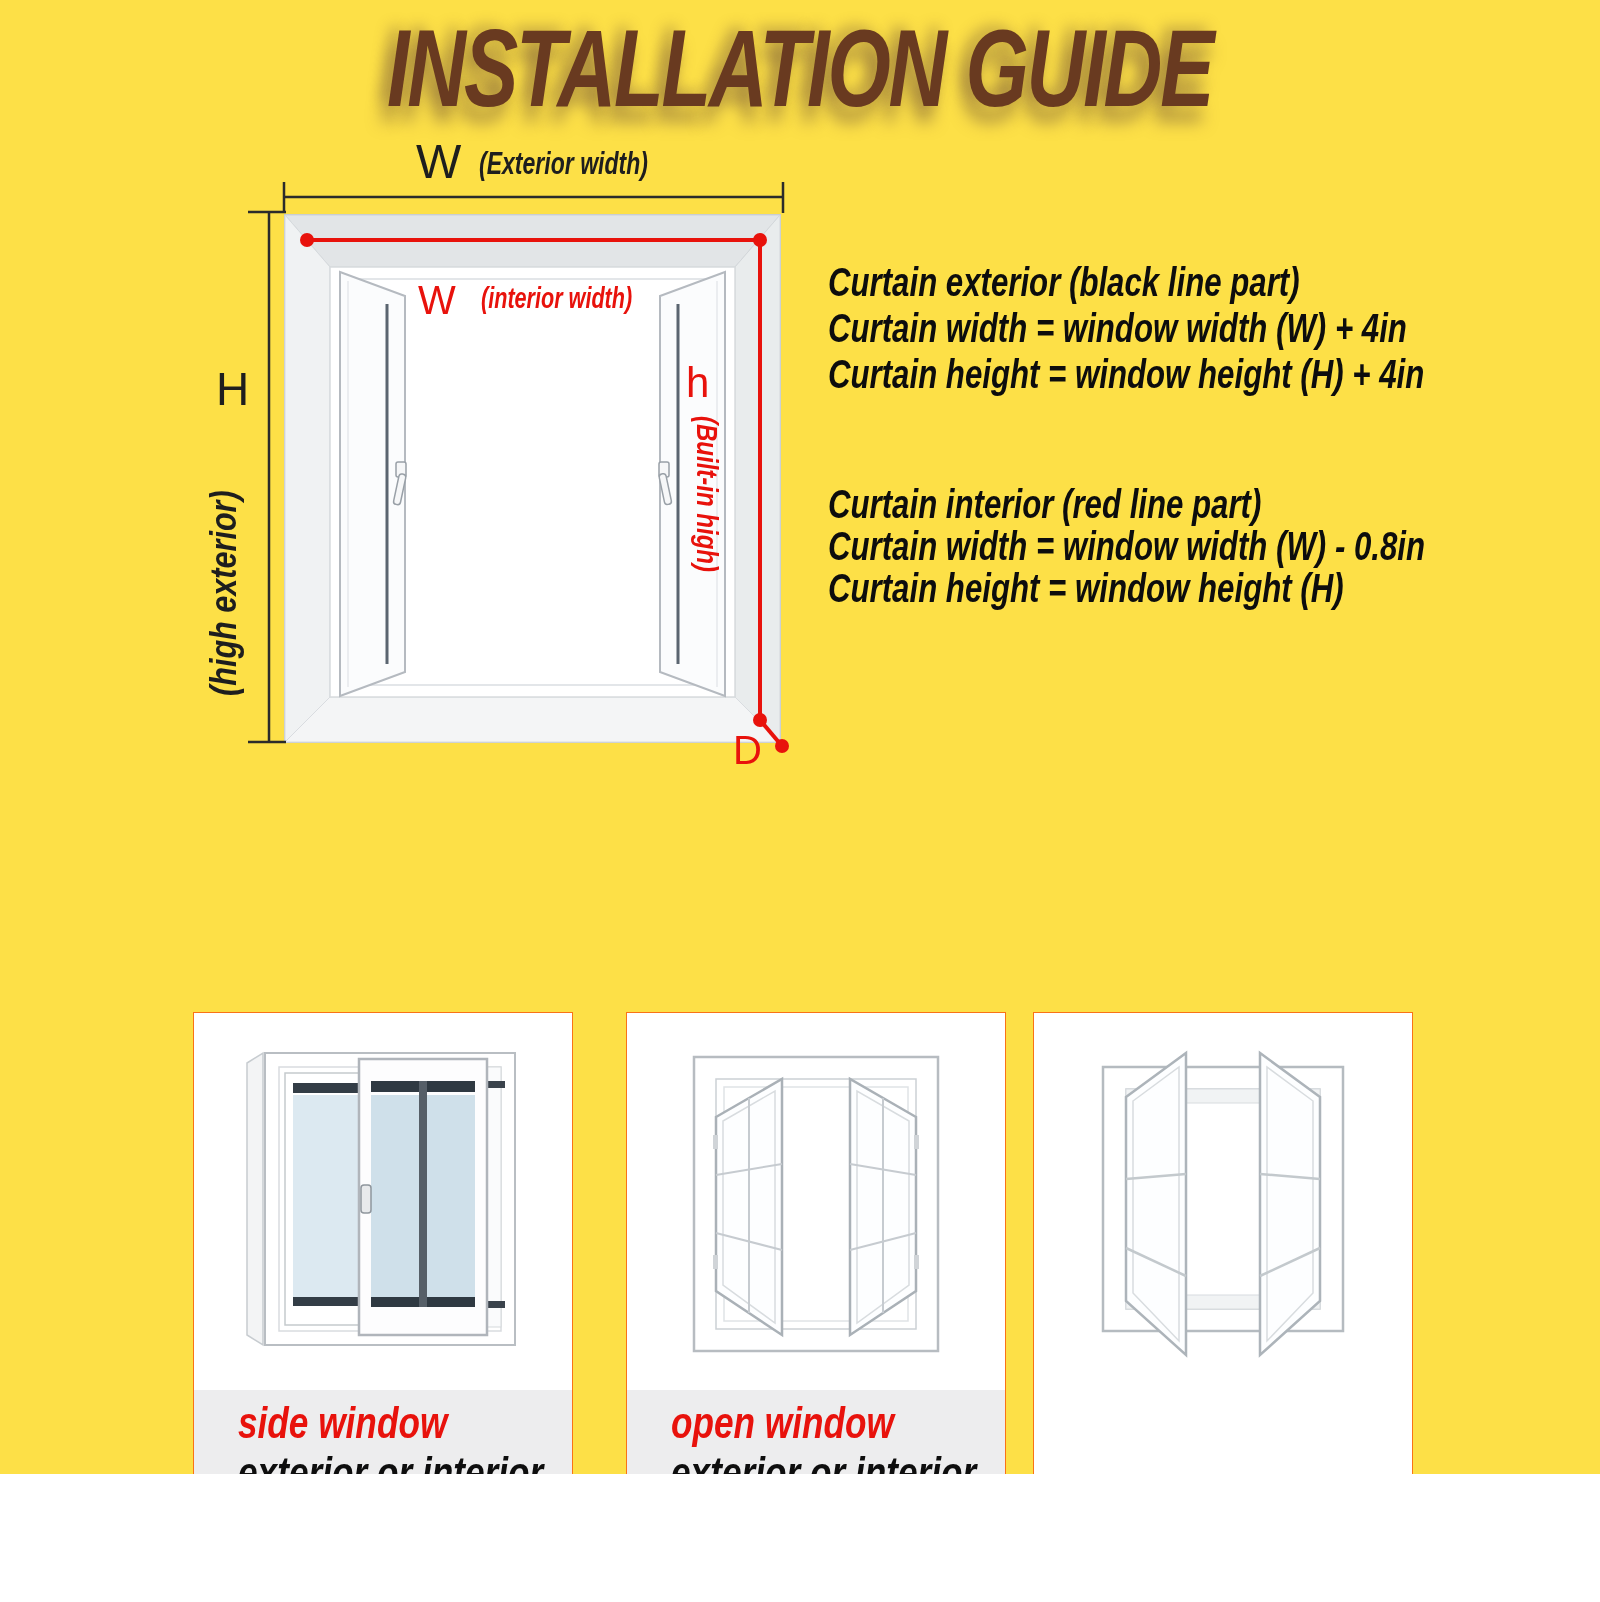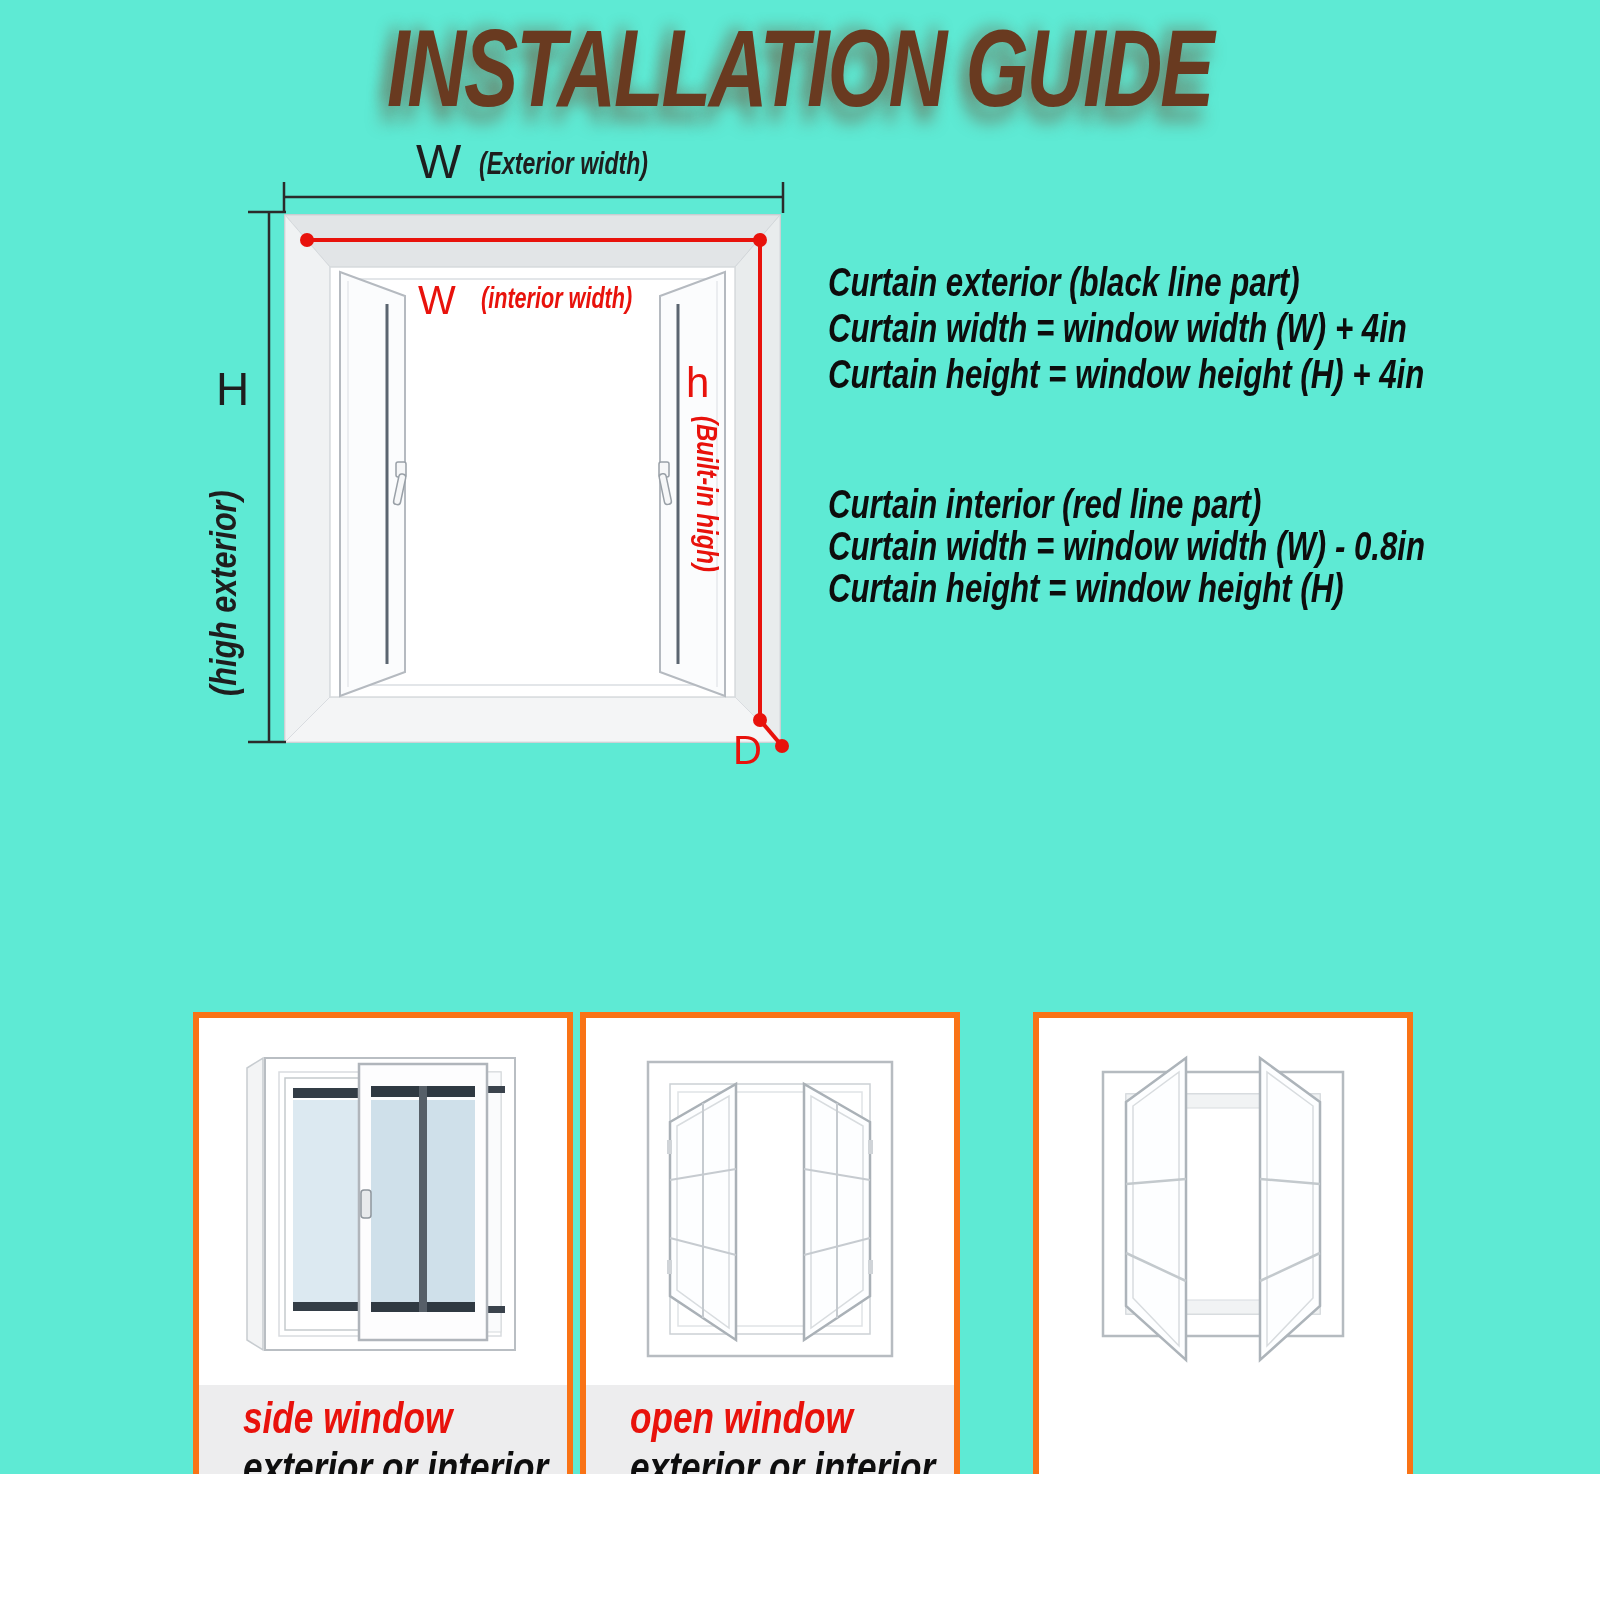--- a/index.html
+++ b/index.html
@@ -1,18 +1,18 @@
 <!DOCTYPE html>
 <html><head>
 <meta charset="utf-8">
 <style>
   * { margin:0; padding:0; box-sizing:border-box; }
   html,body { background:#ffffff; }
   .page {
-    position:relative; width:1600px; height:1474px; background:#5eead4;
+    position:relative; width:1600px; height:1474px; background:#fde047;
     font-family:"Liberation Sans", sans-serif; overflow:hidden;
   }
   .title-wrap { position:absolute; top:4px; left:0; right:0; text-align:center; }
   .main-title {
     display:inline-block; white-space:nowrap;
     font:italic bold 110px "Liberation Sans", sans-serif;
     letter-spacing:-3px; color:#693a20; transform:scaleX(0.74); transform-origin:50% 50%;
     text-shadow:-12px -4px 16px rgba(110,80,55,.38), -9px 16px 18px rgba(110,80,55,.5);
   }
   .diagram { position:absolute; left:190px; top:130px; width:650px; height:660px; }
@@ -29,21 +29,21 @@
     color:#0d0d0d; transform:scaleX(0.78); transform-origin:0 0;
   }
   .heading-wrap { position:absolute; top:898px; left:0; right:0; text-align:center; }
   .section-heading {
     display:inline-block; white-space:nowrap;
     font:italic bold 46px "Liberation Sans", sans-serif;
     color:#0c0c0c; transform:scaleX(0.9); transform-origin:50% 50%;
   }
   .card {
     position:absolute; top:1012px; width:380px; height:506px;
-    background:#ffffff; border:6px solid #f97316;
+    background:#ffffff; border:1px solid #f97316;
   }
   .card svg { display:block; margin:26px auto 0; }
   .card-label { position:absolute; left:0; right:0; bottom:0; height:127px; background:#ededee; }
   .card-type {
     position:absolute; left:44px; top:8px; white-space:nowrap;
     font:italic bold 44px "Liberation Sans", sans-serif;
     color:#e8120c; transform:scaleX(0.8); transform-origin:0 0;
   }
   .card-option {
     position:absolute; left:44px; top:58px; white-space:nowrap;
@@ -161,21 +161,21 @@
       <rect x="138" y="258" width="104" height="10" fill="#2f3942"></rect>
       <rect x="186" y="42" width="8" height="226" fill="#565f68"></rect>
       <rect x="128" y="146" width="10" height="28" rx="3" fill="#e8eaec" stroke="#8f969d" stroke-width="1.5"></rect>
     </svg>
     <div class="card-label">
       <div class="card-type">side window</div>
       <div class="card-option">exterior or interior</div>
     </div>
   </div>
 
-  <div class="card" style="left:580px;">
+  <div class="card" style="left:626px;">
     <svg width="300" height="330" viewBox="0 0 300 330">
       <rect x="28" y="18" width="244" height="294" fill="#ffffff" stroke="#b7bcc1" stroke-width="2.5"></rect>
       <rect x="50" y="40" width="200" height="250" fill="#ffffff" stroke="#ccd1d5" stroke-width="1.5"></rect>
       <rect x="58" y="48" width="184" height="234" fill="none" stroke="#e0e3e6" stroke-width="1.5"></rect>
       <g fill="#fdfeff" stroke="#aab1b7" stroke-width="2.5">
         <polygon points="50,78 116,40 116,296 50,252"></polygon>
         <polygon points="250,78 184,40 184,296 250,252"></polygon>
       </g>
       <g fill="none" stroke="#d8dcdf" stroke-width="1.5">
         <polygon points="57,82 109,52 109,284 57,246"></polygon>

